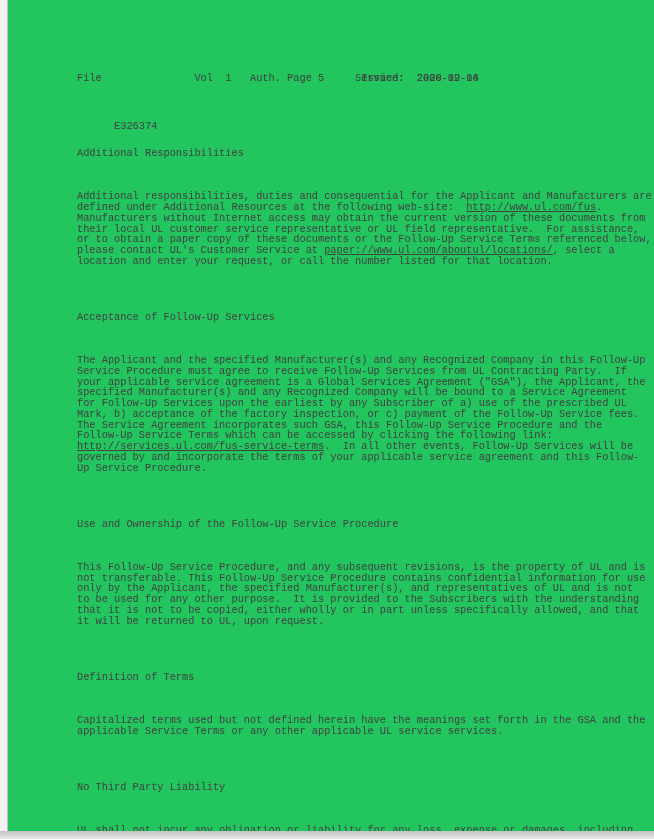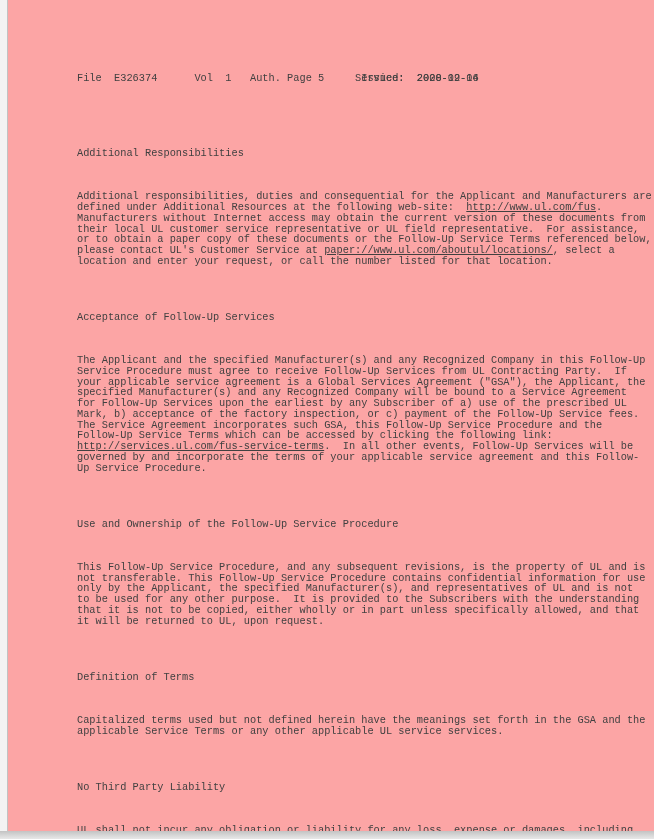--- a/index.html
+++ b/index.html
@@ -10,21 +10,21 @@
     font-family: "Liberation Mono", "DejaVu Sans Mono", monospace;
   }
   .canvas {
     position: relative;
     width: 654px; height: 839px;
   }
   .page {
     position: absolute;
     left: 8px; top: 0;
     width: 646px; height: 831px;
-    background: #fca5a5;
+    background: #22c55e;
     box-shadow: -1px 0 0 #c2c2c2;
   }
   .bottom-shadow {
     position: absolute;
     left: 0; right: 0; top: 831px; height: 8px;
     background: linear-gradient(#c3c3c3, #e8e8e8);
   }
   .content {
     position: absolute;
     left: 69px; top: 41px;
@@ -34,21 +34,21 @@
     color: #414141;
     white-space: pre-wrap;
   }
   .doc-header {
     position: relative;
     height: 21.5px;
     margin: 0 0 21px 0;
   }
   .doc-header span { position: absolute; top: 0; }
   .h-file-label   { left: 0; }
-  .h-file-number  { left: 6ch; }
+  .h-file-number  { left: 6ch; margin-top: 48px; }
   .h-vol-label    { left: 19ch; }
   .h-vol-number   { left: 24ch; }
   .h-auth-page    { left: 28ch; }
   .h-issued-label { left: 46ch; }
   .h-issued-date  { left: 55ch; }
   .h-revised-label{ left: 45ch; top: 10.75px; }
   .h-revised-date { left: 55ch; top: 10.75px; text-align: right; }
   .section-heading {
     margin: 0 0 11px 0;
     font-size: 10.3px;

